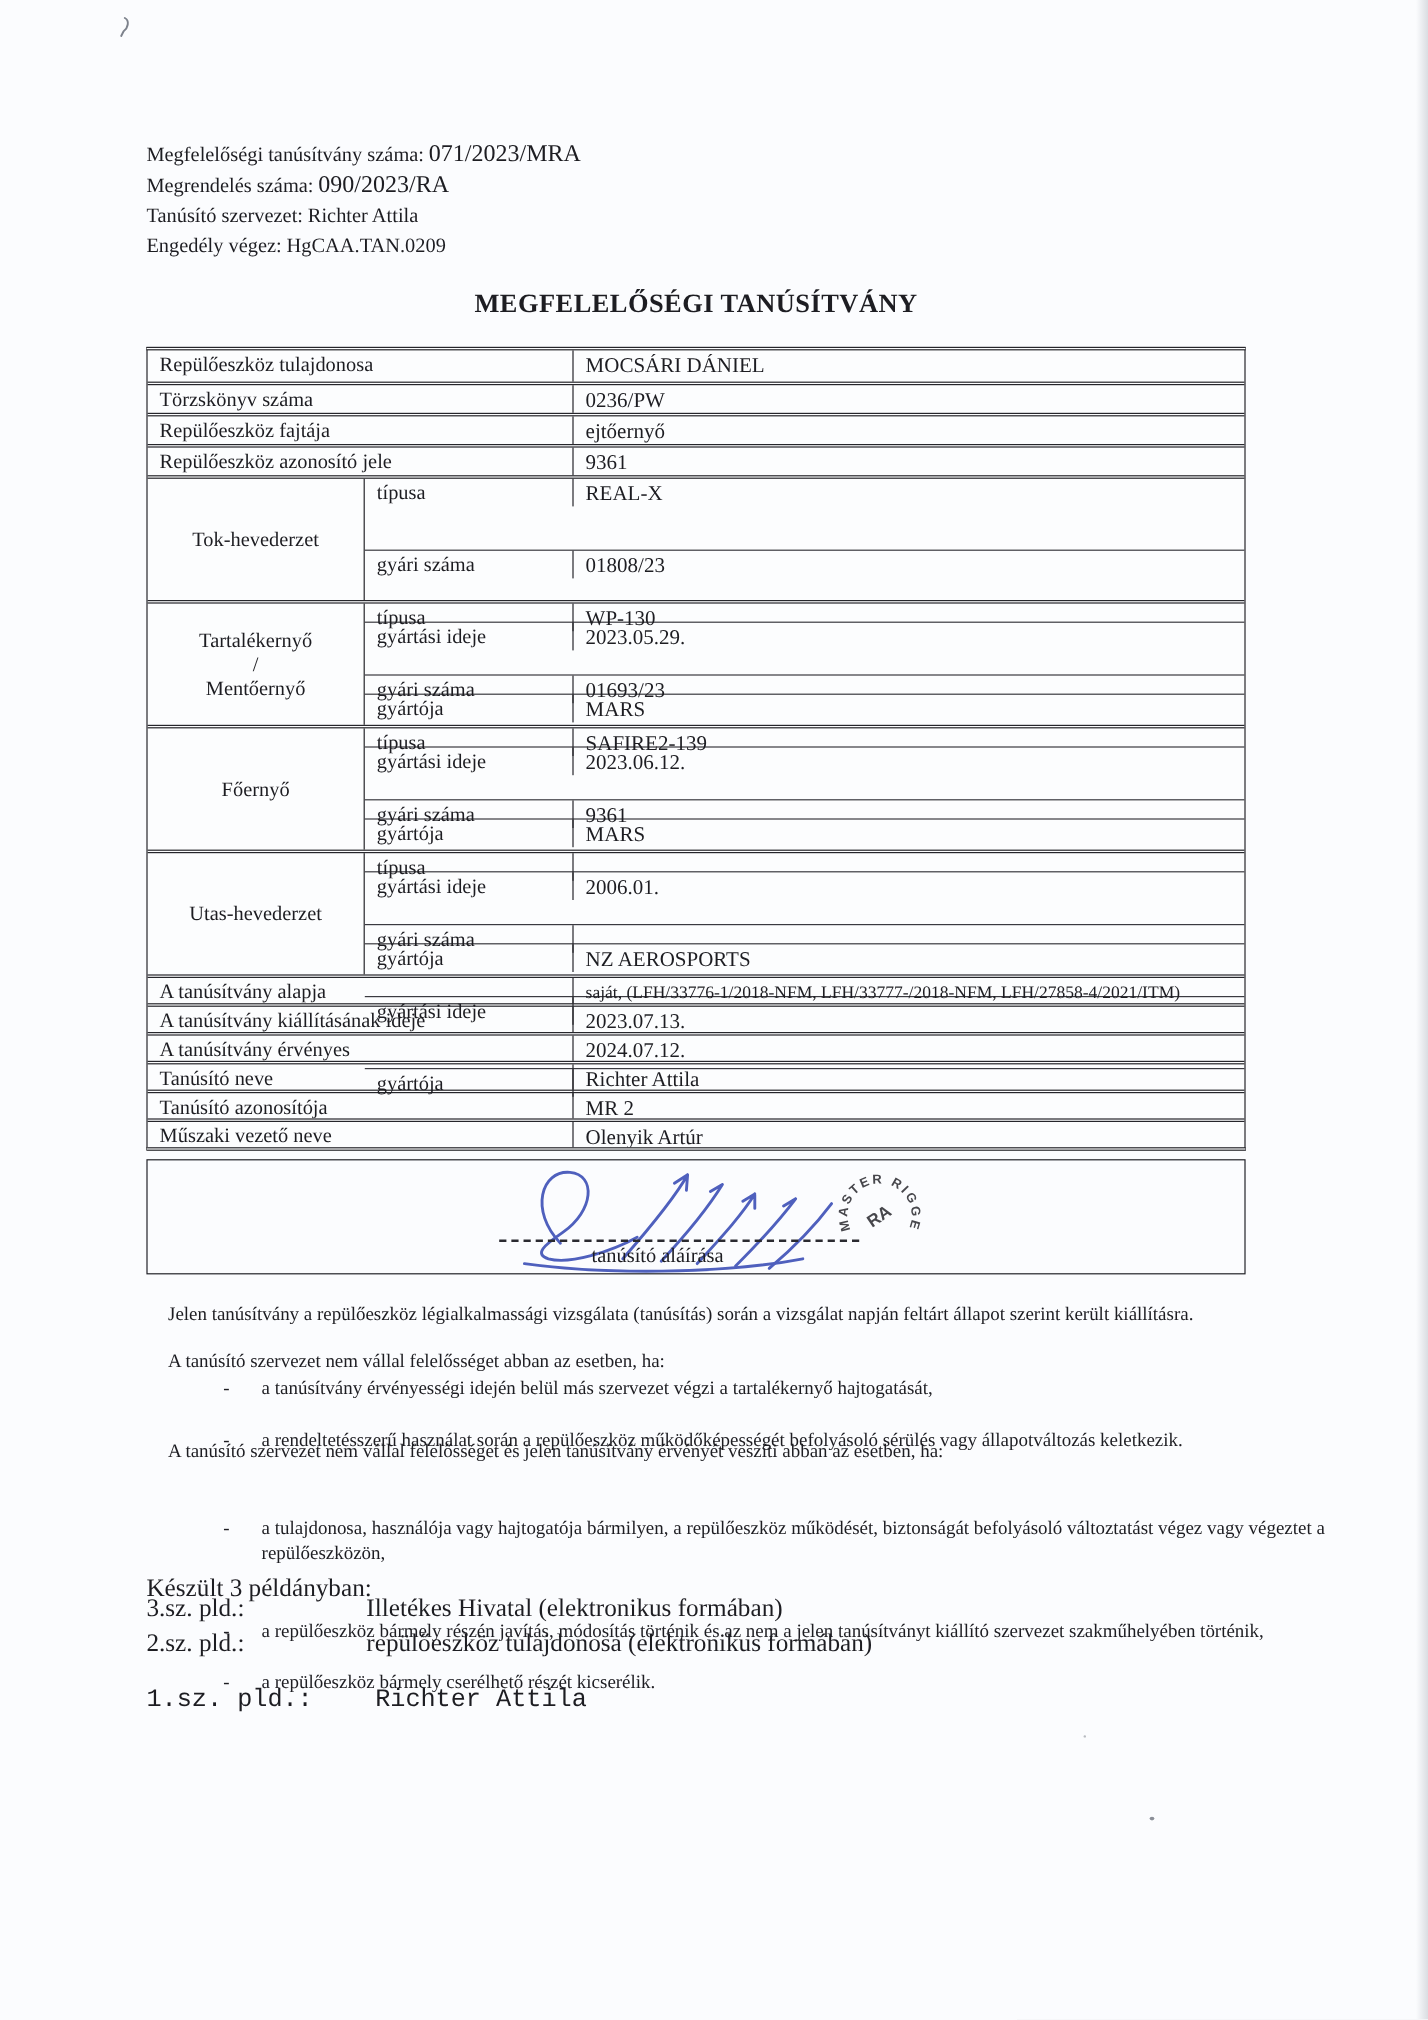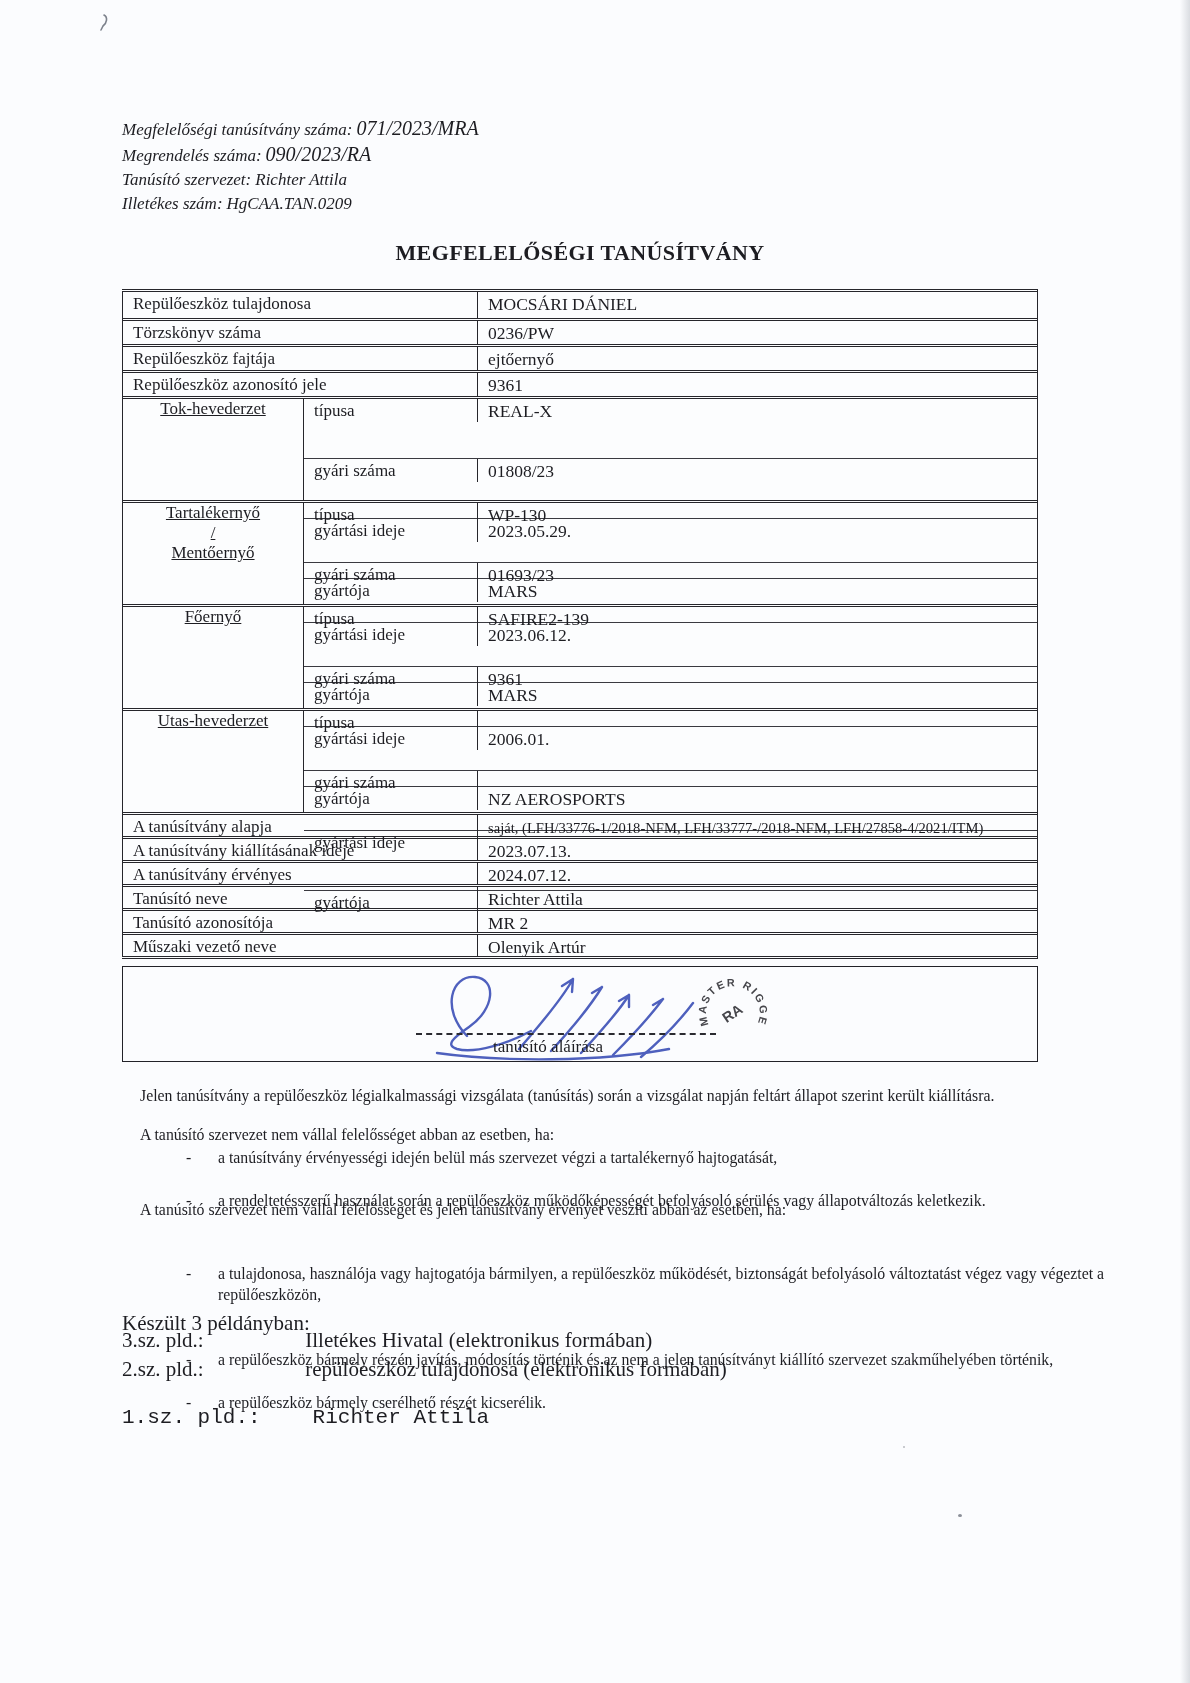--- a/index.html
+++ b/index.html
@@ -13,21 +13,21 @@
     position:relative;width:1190px;height:1683px;
     background:#fbfcfe;
     overflow:hidden;
   }
   .edge-right{position:absolute;top:0;right:0;width:10px;height:100%;
     background:linear-gradient(to right,rgba(0,0,0,0),rgba(120,128,140,.25));}
   .speck{position:absolute;border-radius:50%;background:#8b8f98;}
 
   
   .header-block{position:absolute;left:122px;top:116px;line-height:24px;}
-  .hline{white-space:nowrap;font-style:italic;}
+  .hline{white-space:nowrap;}
   .hlabel{font-size:17px;}
   .hvalue{font-size:17px;}
   .hvalue.big{font-size:20px;}
 
   
   .title{position:absolute;left:122px;top:240px;width:916px;margin:0;
     text-align:center;font-size:22px;font-weight:bold;letter-spacing:.4px;}
 
   
   .cert-table{position:absolute;left:122px;top:289px;width:916px;
@@ -37,22 +37,22 @@
   .trow{display:flex;height:26px;box-sizing:border-box;}
   .trow.group{height:104px;}
   .trow.brow{height:24px;}
   .trow.dbl{border-top:3px double #26262b;}
   .cell{box-sizing:border-box;overflow:hidden;white-space:nowrap;}
   .lbl{width:355px;border-right:1.6px solid #26262b;padding:1px 6px 0 10px;
     font-size:17px;line-height:22px;}
   .val{flex:1;padding:1px 6px 0 10px;font-size:17.5px;line-height:22px;}
   .val.small{font-size:14.6px;line-height:20px;padding-top:3px;}
   .gname{width:181px;border-right:1.6px solid #26262b;display:flex;flex-direction:column;
-    justify-content:flex-start;align-items:center;text-align:center;
-    font-size:17px;line-height:20px;text-decoration:underline;}
+    justify-content:center;align-items:center;text-align:center;
+    font-size:17px;line-height:20px;}
   .gsub{flex:1;display:flex;flex-direction:column;gap:36px;}
   .srow{display:flex;height:26px;box-sizing:border-box;}
   .srow + .srow{border-top:1.4px solid #3a3a40;}
   .slbl{width:174px;border-right:1.6px solid #26262b;padding:1px 4px 0 10px;
     font-size:17px;line-height:22px;box-sizing:border-box;}
 
   
   .sig-box{position:absolute;left:122px;top:966px;width:916px;height:96px;
     border:1.8px solid #222228;box-sizing:border-box;}
   .sig-dashes{position:absolute;left:293px;top:66px;width:300px;height:0;
@@ -91,21 +91,21 @@
     </div>
     <div class="hline">
       <span class="hlabel">Megrendelés száma:</span>
       <span class="hvalue big">090/2023/RA</span>
     </div>
     <div class="hline">
       <span class="hlabel">Tanúsító szervezet:</span>
       <span class="hvalue">Richter Attila</span>
     </div>
     <div class="hline">
-      <span class="hlabel">Illetékes szám:</span>
+      <span class="hlabel">Engedély végez:</span>
       <span class="hvalue">HgCAA.TAN.0209</span>
     </div>
   </div>
 
   <h1 class="title">MEGFELELŐSÉGI TANÚSÍTVÁNY</h1>
 
   <div class="cert-table">
 
     <div class="trow">
       <div class="cell lbl">Repülőeszköz tulajdonosa</div>

